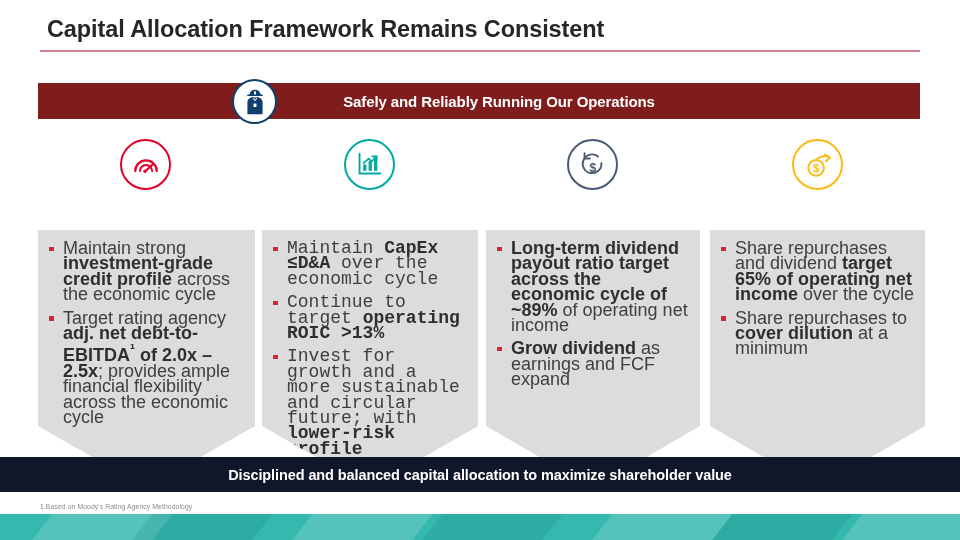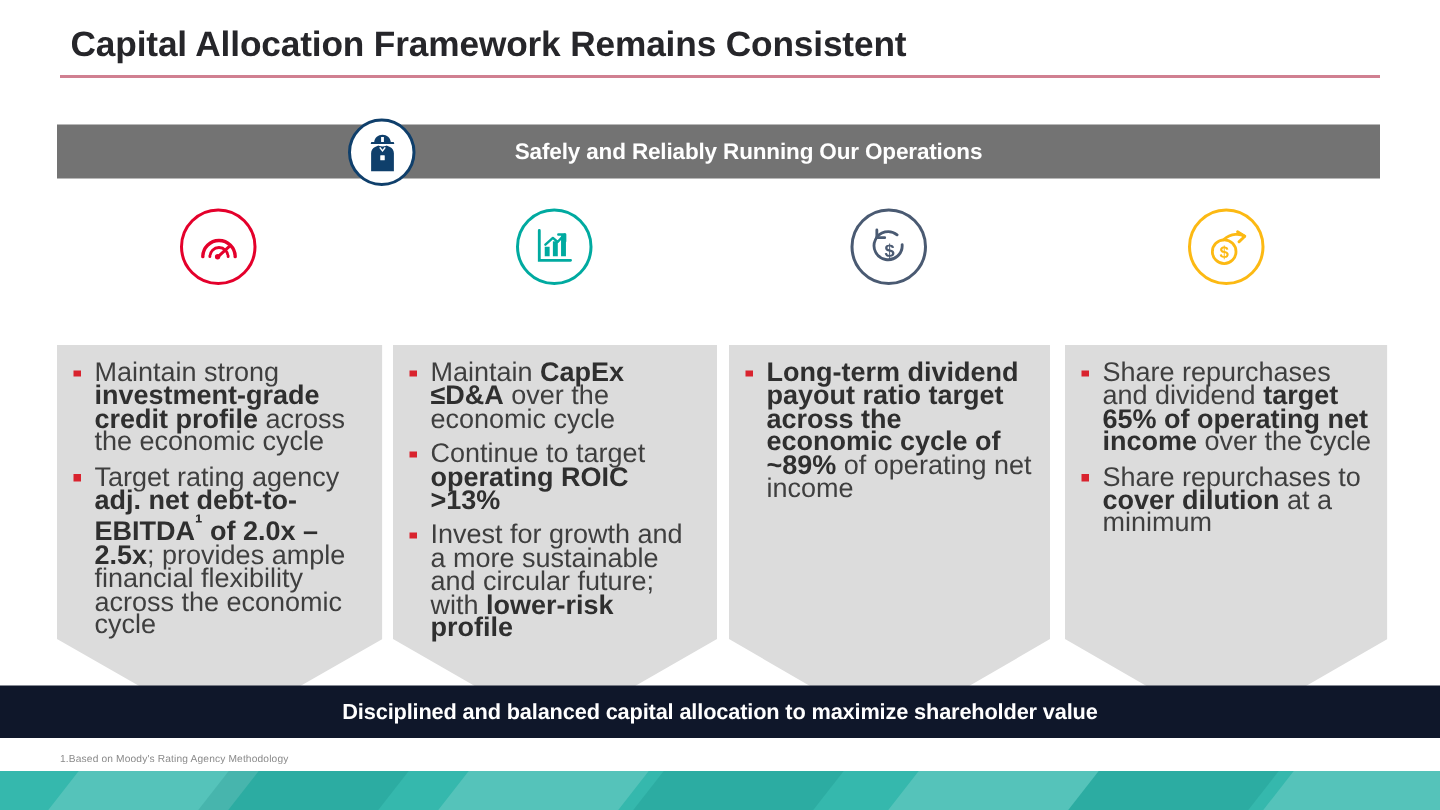--- a/index.html
+++ b/index.html
@@ -34,21 +34,21 @@
     left: 40px; top: 50px;
     width: 880px; height: 1.6px;
     background: #d08091;
   }
 
   
   .banner {
     position: absolute;
     left: 38px; top: 83px;
     width: 882px; height: 36px;
-    background: #737373;
+    background: #7f1d1d;
     display: flex;
     align-items: center;
     justify-content: center;
   }
   .banner-text {
     font-size: 15px;
     font-weight: bold;
     color: #ffffff;
     letter-spacing: -0.1px;
     padding-left: 40px;
@@ -66,21 +66,21 @@
     justify-content: center;
   }
 
   
   .col {
     position: absolute;
     top: 172px;
     width: 217px;
   }
   .col.c1 { left: 38px;  width: 217px; }
-  .col.c2 { left: 262px; width: 216px; }
+  .col.c2 { left: 262px; width: 216px; font-family: Liberation Mono, monospace; }
   .col.c3 { left: 486px; width: 214px; }
   .col.c4 { left: 710px; width: 215px; }
 
   .col-head {
     height: 58px;
     display: flex;
     align-items: flex-end;
     justify-content: center;
     padding-bottom: 9px;
     box-sizing: border-box;
@@ -302,20 +302,21 @@
     </div>
   </div>
 
   <div class="col c3">
     <div class="col-head">
       <span class="col-head-text">Dividend Policy</span>
     </div>
     <div class="col-body h3">
       <ul class="bullets">
           <li><span class="b">Long-term dividend payout ratio target across the economic cycle of ~89%</span><span> of operating net income</span></li>
+          <li><span class="b">Grow dividend</span><span> as earnings and FCF expand</span></li>
         </ul>
     </div>
   </div>
 
   <div class="col c4">
     <div class="col-head">
       <span class="col-head-text">Share Repurchases</span>
     </div>
     <div class="col-body h4">
       <ul class="bullets">

